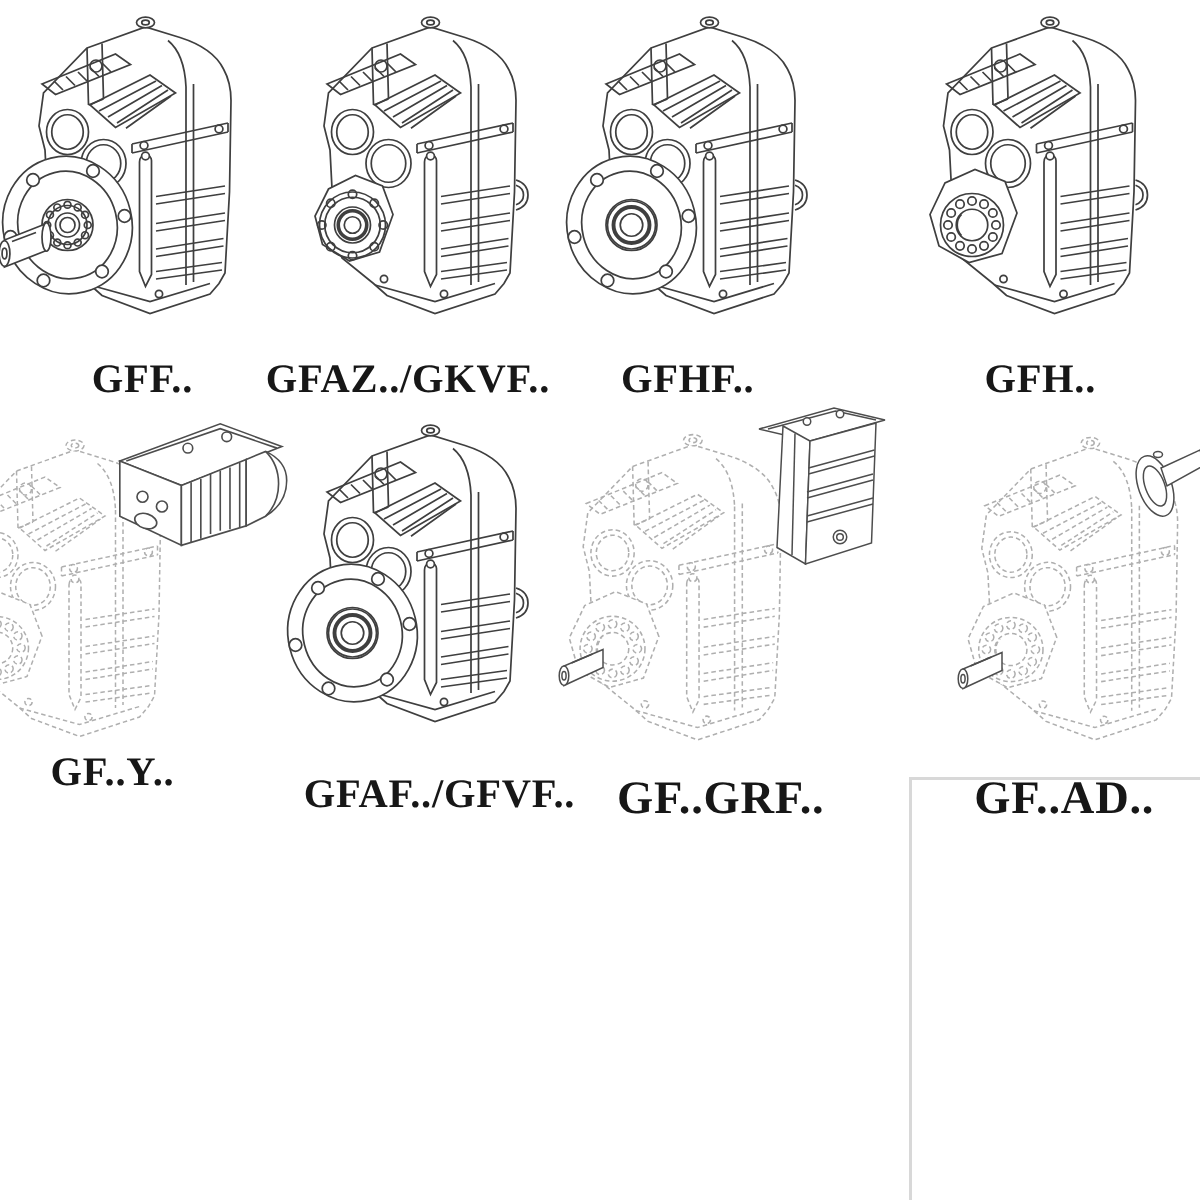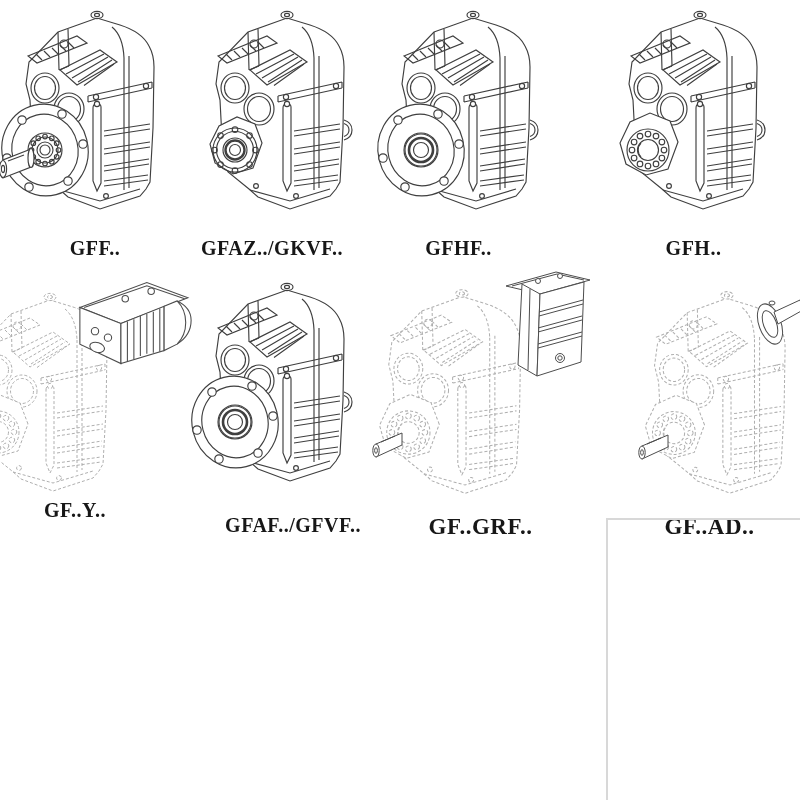--- a/index.html
+++ b/index.html
@@ -1,21 +1,21 @@
 <!DOCTYPE html>
 <html><head>
 <meta charset="utf-8">
 <style>
   html,body{margin:0;padding:0;width:800px;height:800px;background:#fff;overflow:hidden;}
   body{font-family:"Liberation Serif",serif;position:relative;}
   .grid{display:grid;grid-template-columns:190px 190px 215px 205px;grid-template-rows:262px 256px 282px;width:800px;height:800px;}
   .cell{position:relative;display:flex;flex-direction:column;align-items:center;justify-content:flex-start;}
   .cell svg{display:block;overflow:visible;}
-  .label{font-weight:bold;font-size:20px;color:#171717;letter-spacing:0.5px;text-align:center;margin-top:2px;white-space:nowrap;}
-  .label.big{font-size:23px;}
+  .label{font-weight:bold;font-size:27px;color:#171717;letter-spacing:0.5px;text-align:center;margin-top:2px;white-space:nowrap;}
+  .label.big{font-size:31px;}
   svg .ln{stroke:#3f3f3f;stroke-width:1.15;fill:none;}
   svg .ov{stroke:#4d4d4d;stroke-width:1;}
   svg .ph{stroke:#afafaf;stroke-width:1;stroke-dasharray:3 2;}
   .hl-box{position:absolute;left:606px;top:518px;width:194px;height:282px;border-left:2px solid #d8d8d8;border-top:2px solid #d8d8d8;}
 </style>
 </head>
 <body>
 
 <svg width="0" height="0" style="position:absolute" aria-hidden="true">
 <defs>

